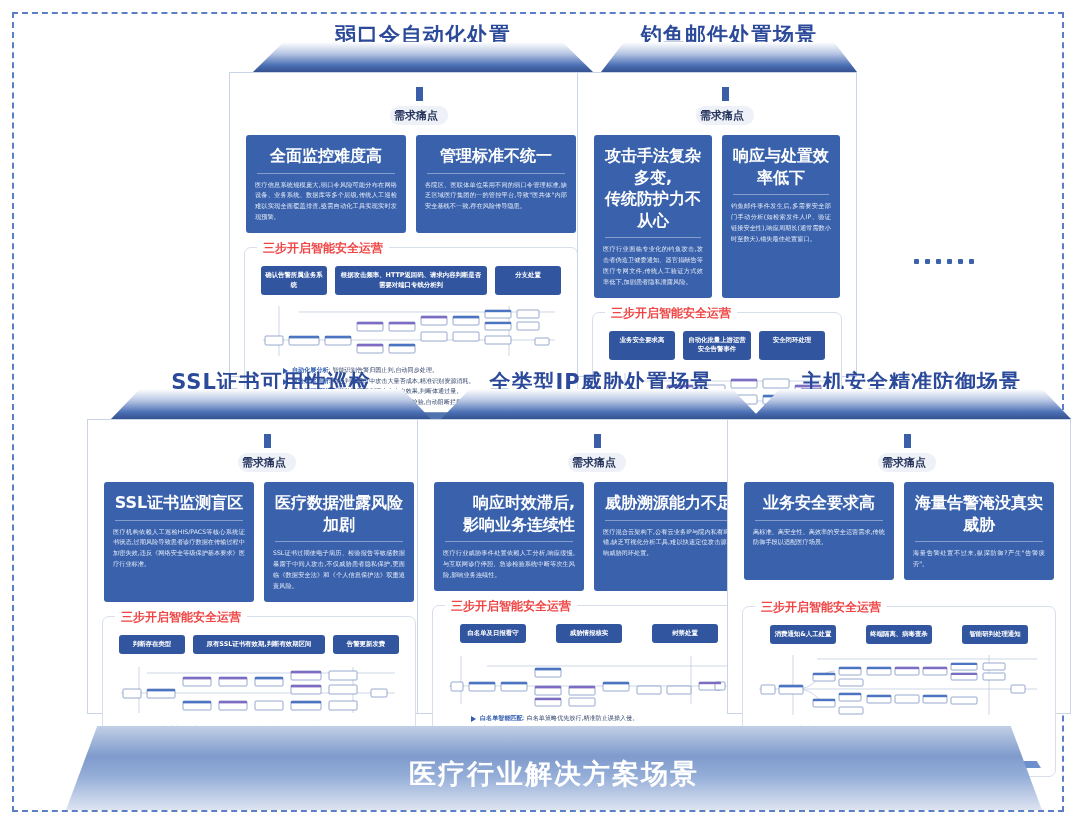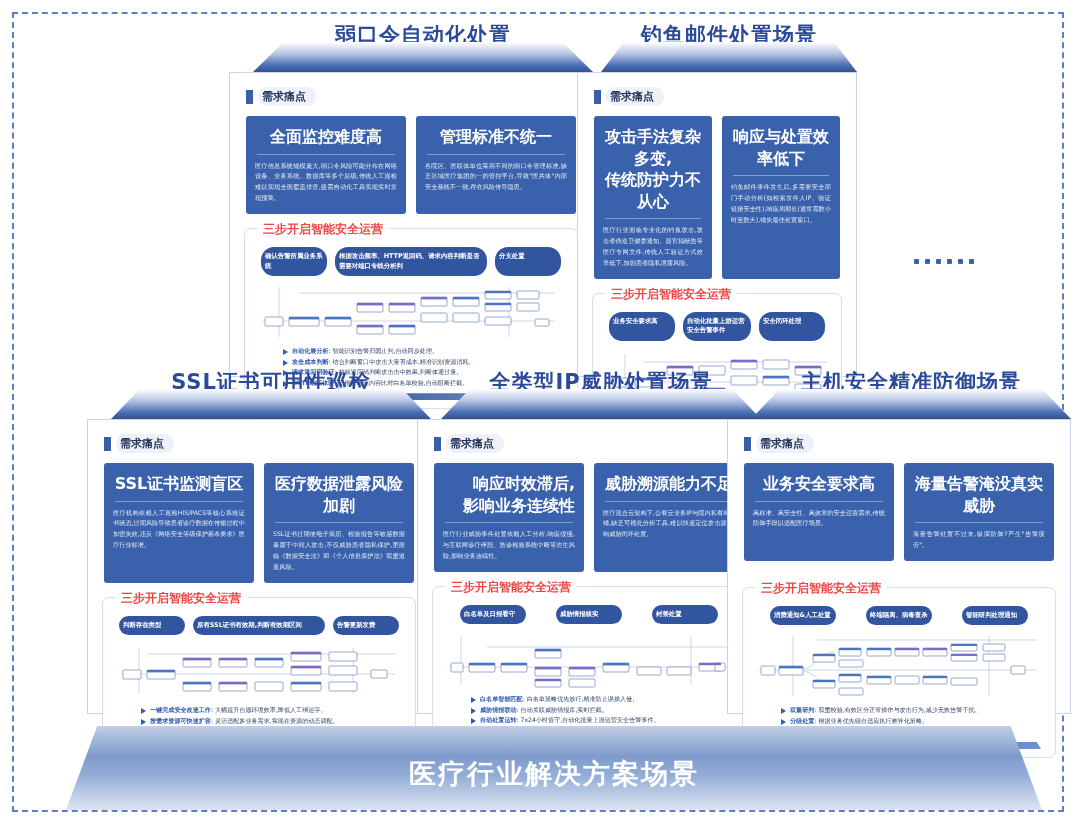--- a/index.html
+++ b/index.html
@@ -27,21 +27,21 @@
     position:absolute;left:0;right:0;top:20px;height:30px;
     background:linear-gradient(to bottom,#ffffff 0%,#b9c7e4 38%,#4a6fb5 78%,#36528f 100%);
     clip-path:polygon(9% 0%,91% 0%,100% 100%,0% 100%);
   }
   .panel-body{
     position:absolute;left:0;right:0;top:50px;bottom:0;
     background:#ffffff;border:1px solid #c9d4e8;box-sizing:border-box;
   }
   
   .sec-label{
-    display:flex;align-items:center;gap:5px;margin:14px 0 10px 16px;
+    display:flex;align-items:center;gap:5px;margin:14px 0 10px 16px;flex-direction:column;
   }
   .sec-label .bar{width:7px;height:14px;background:#3a5fa8;display:block;}
   .sec-label .txt{
     font-size:11px;font-weight:bold;color:#24335c;
     background:#eef1f7;border-radius:9px;padding:2px 10px 2px 4px;
     font-family:"DejaVu Sans",sans-serif;
   }
   .pain-row{display:flex;gap:10px;margin:0 16px;}
   .pain-card{
     flex:1;background:#3a62ac;color:#fff;border-radius:3px;
@@ -61,21 +61,21 @@
     margin:14px 14px 0 14px;border:1px solid #d7deec;border-radius:7px;
     position:relative;padding:14px 10px 8px 10px;background:#fff;
   }
   .steps-title{
     position:absolute;top:-8px;left:12px;background:#fff;padding:0 6px;
     font-size:12px;font-weight:bold;color:#ef4444;
     font-family:"DejaVu Sans",sans-serif;
   }
   .step-heads{display:flex;justify-content:space-around;gap:8px;margin:4px 6px 0 6px;}
   .step-head{
-    background:#31559f;color:#fff;border-radius:13px;
+    background:#31559f;color:#fff;border-radius:3px;text-align:center;
     font-size:6.4px;font-weight:bold;line-height:1.5;padding:5px 4px;
     font-family:"DejaVu Sans",sans-serif;flex:0 1 auto;min-width:58px;
   }
   .flow{position:relative;height:62px;margin:5px 4px 4px 4px;overflow:hidden;}
   .flow svg{position:absolute;left:0;top:0;}
   .bullets{margin:4px 0 2px 28px;}
   .bullet{display:flex;gap:4px;align-items:flex-start;margin-bottom:2px;}
   .bullet .tri{
     width:0;height:0;border-left:5px solid #2f5bb0;
     border-top:3.2px solid transparent;border-bottom:3.2px solid transparent;

